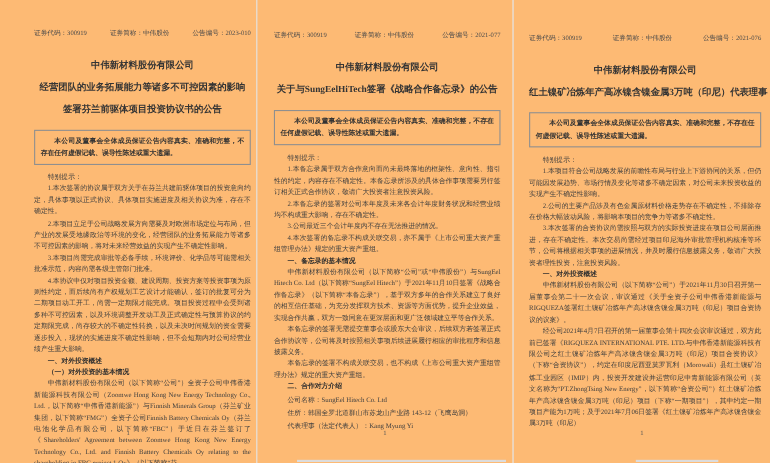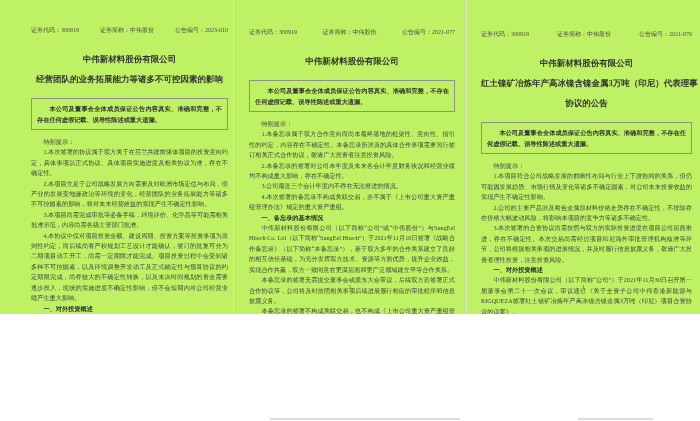--- a/index.html
+++ b/index.html
@@ -4,22 +4,22 @@
 <style>
   html,body{margin:0;padding:0;}
   body{
     width:700px;height:421px;background:#ffffff;overflow:hidden;
     font-family:"Liberation Serif","DejaVu Serif",serif;
     color:#3e3e3e;
     -webkit-font-smoothing:antialiased;
   }
   .pages{display:flex;width:700px;height:421px;position:relative;}
   .page{
-    position:relative;background:#bef264;box-sizing:border-box;overflow:hidden;
-    height:314px;
+    position:relative;background:#fdba74;box-sizing:border-box;overflow:hidden;
+    height:421px;
   }
   .p1{width:233px;padding:26px 5px 0 31px;}
   .p2{width:233px;padding:28px 11px 0 15px;border-left:1px solid #e2e2e2;}
   .p3{width:234px;padding:30px 8px 0 14px;border-left:1px solid #e2e2e2;}
   .doc-head{
     display:flex;justify-content:space-between;
     font-size:6px;color:#4a4a4a;white-space:nowrap;
   }
   .title{margin-top:14px;text-align:center;font-weight:bold;color:#343434;}
   .tl{font-size:8.5px;line-height:20px;white-space:nowrap;}
@@ -47,20 +47,21 @@
 <div class="pages" id="pages-root">
     <div class="page p1">
       <div class="doc-head">
         <span class="hf">证券代码：300919</span>
         <span class="hf">证券简称：中伟股份</span>
         <span class="hf">公告编号：2023-010</span>
       </div>
       <div class="title">
         <div class="tl">中伟新材料股份有限公司</div>
         <div class="tl">经营团队的业务拓展能力等诸多不可控因素的影响</div>
+        <div class="tl">签署芬兰前驱体项目投资协议书的公告</div>
       </div>
       <div class="disclaimer">本公司及董事会全体成员保证公告内容真实、准确和完整，不存在任何虚假记载、误导性陈述或重大遗漏。</div>
       <div class="body">
         <div class="para tip">特别提示：</div>
         <div class="para p">1.本次签署的协议属于双方关于在芬兰共建前驱体项目的投资意向约定，具体事项以正式协议、具体项目实施进度及相关协议为准，存在不确定性。</div>
         <div class="para p">2.本项目立足于公司战略发展方向需要及对欧洲市场定位与布局，但产业的发展受地缘政治等环境的变化，经营团队的业务拓展能力等诸多不可控因素的影响，将对未来经营效益的实现产生不确定性影响。</div>
         <div class="para p">3.本项目尚需完成审批等必备手续，环境评价、化学品等可能需相关批准示范，内容尚需各级主管部门批准。</div>
         <div class="para p">4.本协议中仅对项目投资金额、建设周期、投资方案等投资事项为原则性约定，而后续尚有产权规划工艺设计才能确认，签订的批复可分为二期项目动工开工，尚需一定期限才能完成。项目投资过程中会受到诸多种不可控因素，以及环境调整开发动工及正式确定性与预算协议的约定期限完成，尚存较大的不确定性转换，以及未决时间规划的资金需要逐步投入，现状的实施进度不确定性影响，但不会短期内对公司经营业绩产生重大影响。</div>
         <div class="para h">一、对外投资概述</div>
         <div class="para h">（一）对外投资的基本情况</div>
@@ -69,20 +70,21 @@
       <div class="pageno">1</div>
     </div>
     <div class="page p2">
       <div class="doc-head">
         <span class="hf">证券代码：300919</span>
         <span class="hf">证券简称：中伟股份</span>
         <span class="hf">公告编号：2021-077</span>
       </div>
       <div class="title">
         <div class="tl">中伟新材料股份有限公司</div>
+        <div class="tl">关于与SungEelHiTech签署《战略合作备忘录》的公告</div>
       </div>
       <div class="disclaimer">本公司及董事会全体成员保证公告内容真实、准确和完整，不存在任何虚假记载、误导性陈述或重大遗漏。</div>
       <div class="body">
         <div class="para tip">特别提示：</div>
         <div class="para p">1.本备忘录属于双方合作意向而尚未最终落地的框架性、意向性、指引性的约定，内容存在不确定性。本备忘录所涉及的具体合作事项需要另行签订相关正式合作协议，敬请广大投资者注意投资风险。</div>
         <div class="para p">2.本备忘录的签署对公司本年度及未来各会计年度财务状况和经营业绩均不构成重大影响，存在不确定性。</div>
         <div class="para p">3.公司最近三个会计年度内不存在无法推进的情况。</div>
         <div class="para p">4.本次签署的备忘录不构成关联交易，亦不属于《上市公司重大资产重组管理办法》规定的重大资产重组。</div>
         <div class="para h">一、备忘录的基本情况</div>
         <div class="para p">中伟新材料股份有限公司（以下简称“公司”或“中伟股份”）与SungEel Hitech Co. Ltd（以下简称“SungEel Hitech”）于2021年11月10日签署《战略合作备忘录》（以下简称“本备忘录”），基于双方多年的合作关系建立了良好的相互信任基础，为充分发挥双方技术、资源等方面优势，提升企业效益，实现合作共赢，双方一致同意在更深层面和更广泛领域建立平等合作关系。</div>
@@ -97,21 +99,20 @@
     </div>
     <div class="page p3">
       <div class="doc-head">
         <span class="hf">证券代码：300919</span>
         <span class="hf">证券简称：中伟股份</span>
         <span class="hf">公告编号：2021-076</span>
       </div>
       <div class="title">
         <div class="tl">中伟新材料股份有限公司</div>
         <div class="tl">红土镍矿冶炼年产高冰镍含镍金属3万吨（印尼）代表理事</div>
-        <div class="tl">协议的公告</div>
       </div>
       <div class="disclaimer">本公司及董事会全体成员保证公告内容真实、准确和完整，不存在任何虚假记载、误导性陈述或重大遗漏。</div>
       <div class="body">
         <div class="para tip">特别提示：</div>
         <div class="para p">1.本项目符合公司战略发展的前瞻性布局与行业上下游协同的关系，但仍可能因发展趋势、市场行情及变化等诸多不确定因素，对公司未来投资收益的实现产生不确定性影响。</div>
         <div class="para p">2.公司的主要产品涉及有色金属原材料价格走势存在不确定性，不排除存在价格大幅波动风险，将影响本项目的竞争力等诸多不确定性。</div>
         <div class="para p">3.本次签署的合资协议尚需按照与双方的实际投资进度在项目公司层面推进，存在不确定性。本次交易尚需经过项目印尼海外审批管理机构核准等环节，公司将根据相关事项的进展情况，并及时履行信息披露义务，敬请广大投资者理性投资，注意投资风险。</div>
         <div class="para h">一、对外投资概述</div>
         <div class="para p">中伟新材料股份有限公司（以下简称“公司”）于2021年11月30日召开第一届董事会第二十一次会议，审议通过《关于全资子公司中伟香港新能源与RIGQUEZA签署红土镍矿冶炼年产高冰镍含镍金属3万吨（印尼）项目合资协议的议案》。</div>
         <div class="para p">经公司2021年4月7日召开的第一届董事会第十四次会议审议通过，双方此前已签署《RIGQUEZA INTERNATIONAL PTE. LTD.与中伟香港新能源科技有限公司之红土镍矿冶炼年产高冰镍含镍金属3万吨（印尼）项目合资协议》（下称“合资协议”），约定在印度尼西亚莫罗瓦利（Morowali）县红土镍矿冶炼工业园区（IMIP）内，投资开发建设并运营印尼中青新能源有限公司（英文名称为“PT.ZhongTsing New Energy”，以下简称“合资公司”）红土镍矿冶炼年产高冰镍含镍金属3万吨（印尼）项目（下称“一期项目”），其中约定一期项目产能为1万吨；及于2021年7月06日签署《红土镍矿冶炼年产高冰镍含镍金属3万吨（印尼）</div>

